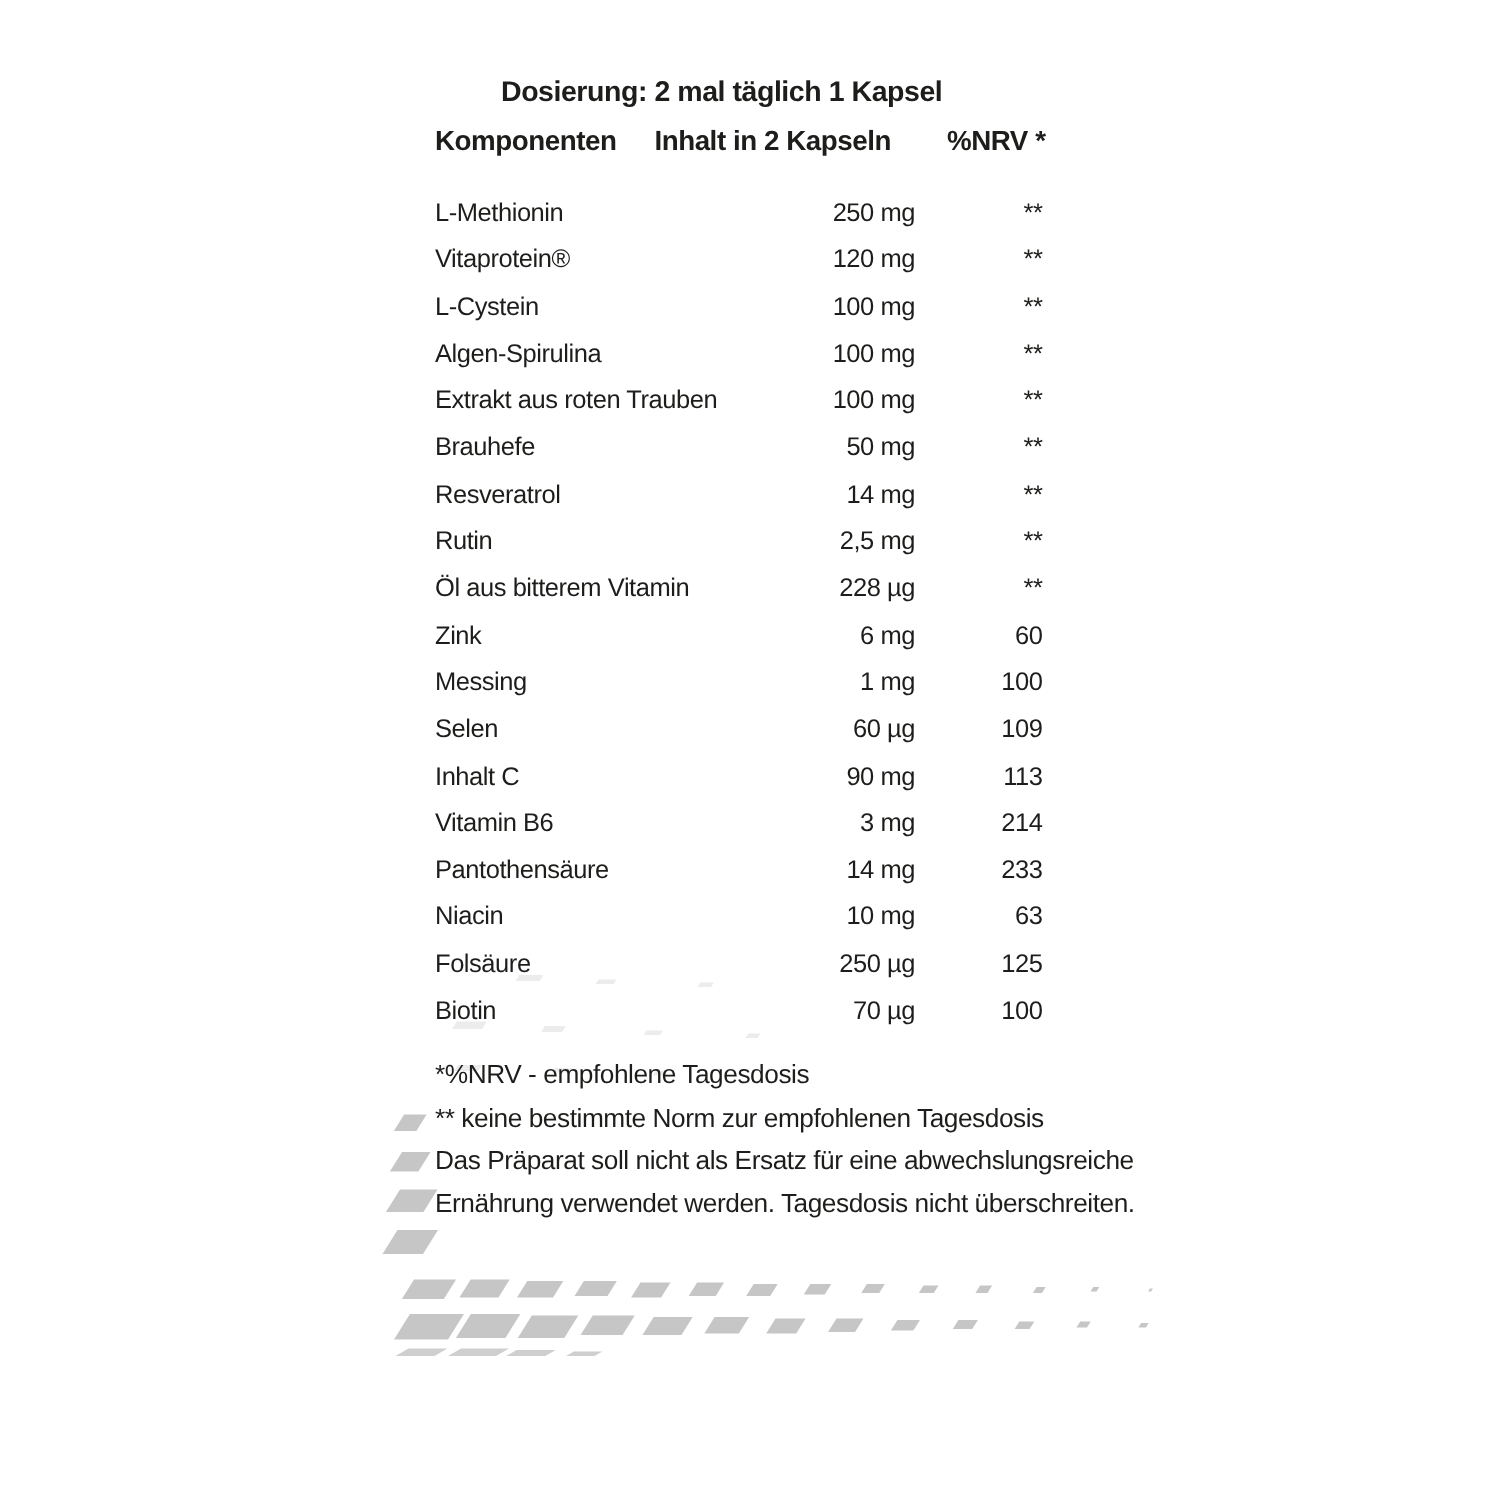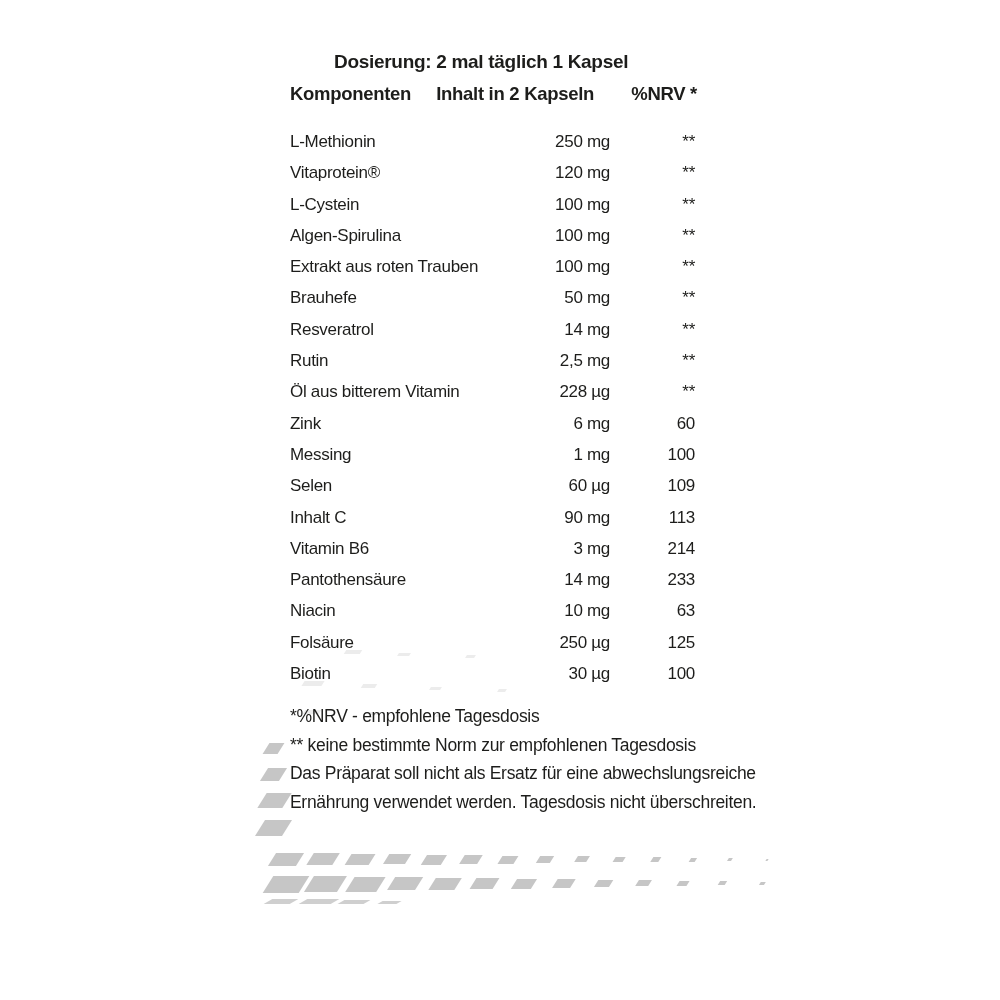--- a/index.html
+++ b/index.html
@@ -150,21 +150,21 @@
     </div>
 
     <div class="row">
       <span class="name">Folsäure</span>
       <span class="amount">250 µg</span>
       <span class="nrv">125</span>
     </div>
 
     <div class="row">
       <span class="name">Biotin</span>
-      <span class="amount">30 µg</span>
+      <span class="amount">70 µg</span>
       <span class="nrv">100</span>
     </div>
   </div>
 
   <div class="footnotes">
       <div class="footnote">*%NRV - empfohlene Tagesdosis</div>
       <div class="footnote">** keine bestimmte Norm zur empfohlenen Tagesdosis</div>
       <div class="footnote">Das Präparat soll nicht als Ersatz für eine abwechslungsreiche</div>
       <div class="footnote">Ernährung verwendet werden. Tagesdosis nicht überschreiten.</div>
     </div>

